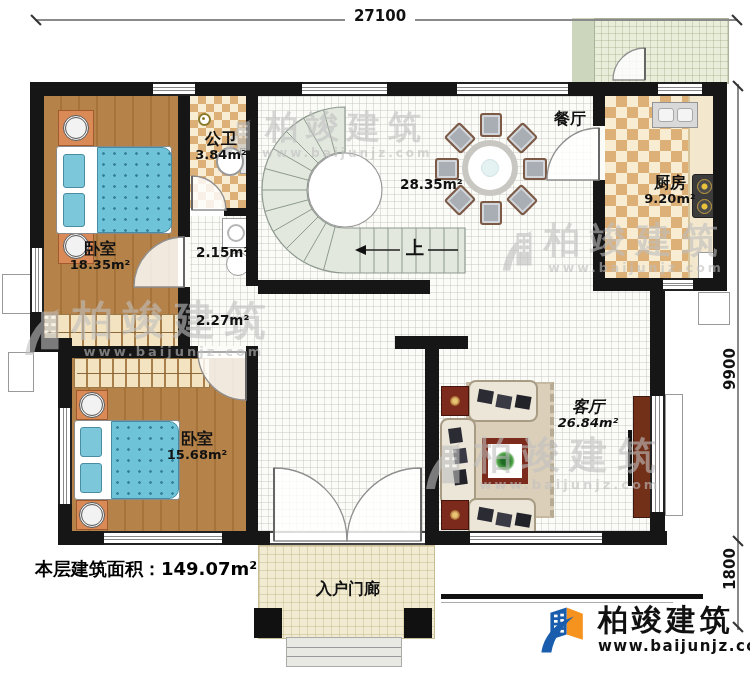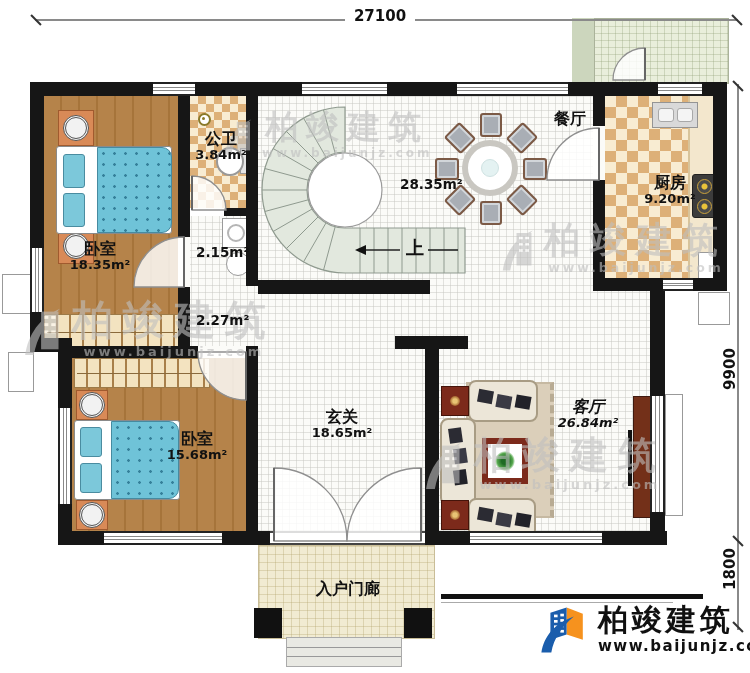--- a/index.html
+++ b/index.html
@@ -286,24 +286,20 @@
   </div>
   <div class="abs arealone" style="left:400px;top:176px;">28.35m²</div>
   <div class="abs rlabel" style="left:610px;top:174px;width:64px;margin-left:28px;">
     <span class="nm">厨房</span>
     <span class="ar">9.20m²</span>
   </div>
   <div class="abs rlabel" style="left:164px;top:430px;width:66px;">
     <span class="nm">卧室</span>
     <span class="ar">15.68m²</span>
   </div>
-  <div class="abs rlabel" style="left:302px;top:408px;width:80px;">
-    <span class="nm">玄关</span>
-    <span class="ar">18.65m²</span>
-  </div>
   <div class="abs rlabel" style="left:550px;top:398px;width:76px;font-style:italic;">
     <span class="nm">客厅</span>
     <span class="ar">26.84m²</span>
   </div>
   <div class="abs rlabel" style="left:300px;top:580px;width:96px;">
     <span class="nm">入户门廊</span>
   </div>
   <div class="abs uplabel" style="left:406px;top:236px;">上</div>
 
   <div class="abs dimline" style="left:35px;top:19px;width:703px;height:2px;"></div>
@@ -387,20 +383,21 @@
     <div class="t">
         <span class="big" style="font-size:38px;letter-spacing:10px;">柏竣建筑</span>
         <span class="url" style="font-size:13px;">www.baijunjz.com</span>
       </div>
   </div>
 
   <div class="abs title-rule" style="left:441px;top:594px;width:262px;height:5px;"></div>
   <div class="abs title-rule2" style="left:441px;top:602px;width:232px;height:1px;"></div>
 
   <div class="abs stats" style="left:35px;top:554px;">
+    <div><span>本层建筑面积：</span><span>149.07m²</span></div>
   </div>
 
   <div class="abs logo" style="left:536px;top:602px;">
     <svg width="54" height="54" viewBox="0 0 60 60">
       <path d="M34,6 L52,13 L52,42 L34,36 Z" fill="#f6921e"></path>
       <path d="M16,12 L34,6 L34,36 L16,42 Z" fill="#1a5dac"></path>
       <g fill="#fff">
           <rect x="20" y="14" width="4" height="3"></rect>
           <rect x="27" y="13" width="4" height="3"></rect>
           <rect x="20" y="20" width="4" height="3"></rect>

